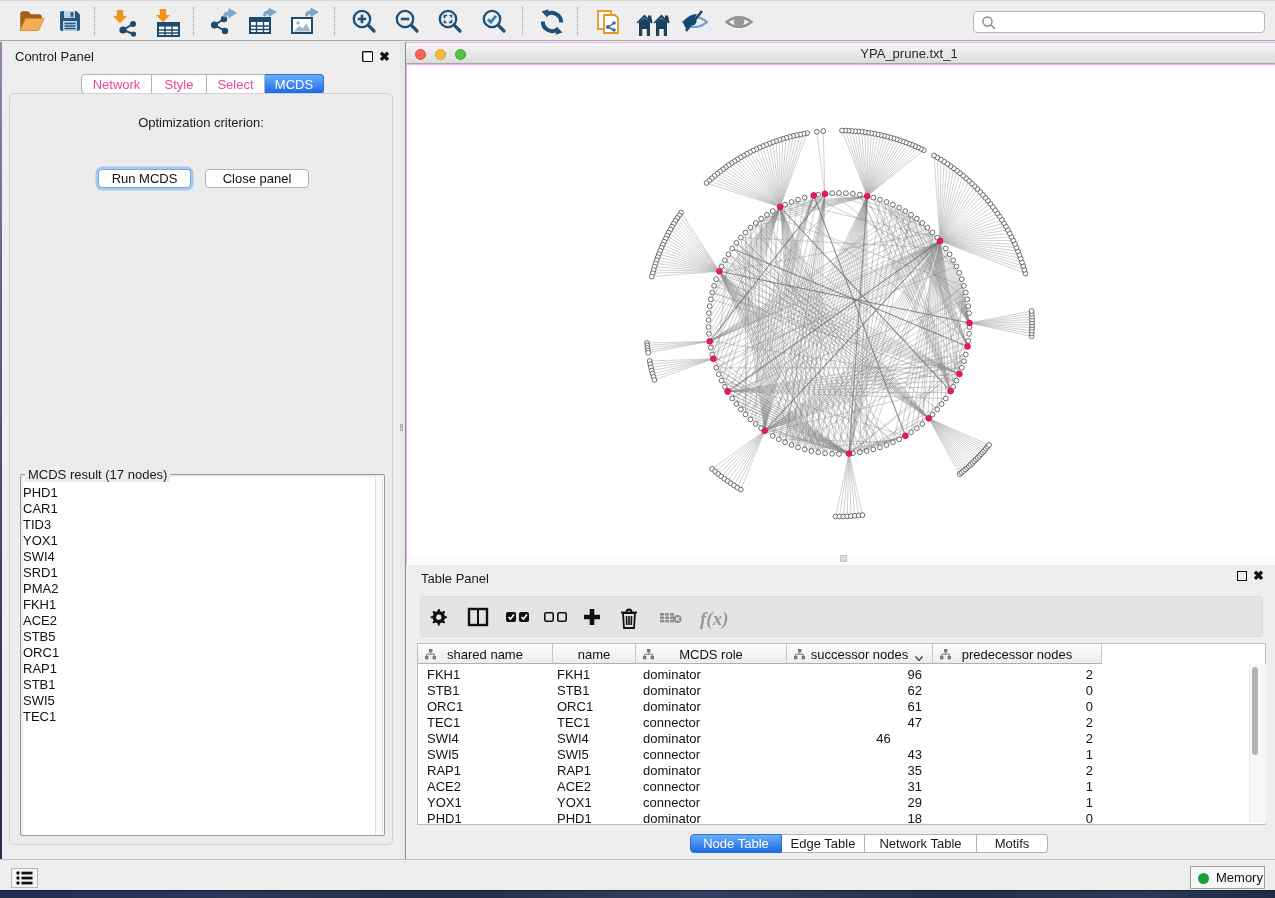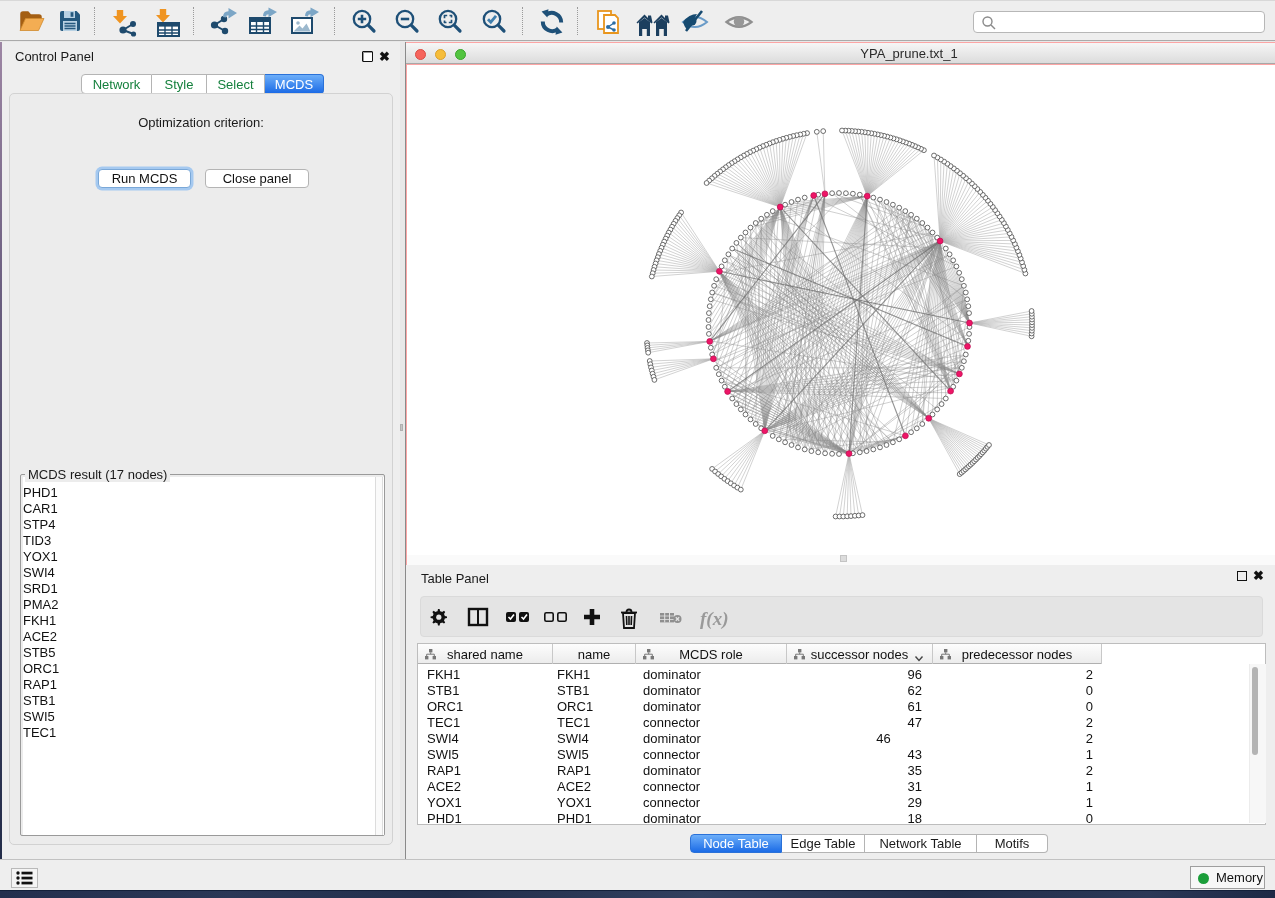--- a/index.html
+++ b/index.html
@@ -13,38 +13,38 @@
 .ticon { position:absolute; top:6px; }
 #searchbox { position:absolute; left:973px; top:10px; width:292px; height:22px; background:#ffffff; border:1px solid #b7b7b7; border-radius:4px; }
 #searchbox svg { position:absolute; left:7px; top:3px; }
 
 
 #leftpanel { left:2px; top:42px; width:398px; height:817px; background:#eeeeee; }
 #cp-title { position:absolute; left:13px; top:7px; font-size:13px; color:#1a1a1a; }
 #cp-float { position:absolute; left:360px; top:9px; width:11px; height:11px; border:1.5px solid #111; border-radius:1px; background:#fff; box-shadow:1px 1px 0 #999 inset; }
 #cp-close { position:absolute; left:377px; top:7px; font-size:13px; font-weight:bold; color:#111; }
 #tabbar { position:absolute; left:79px; top:32px; height:20px; display:flex; }
-.tab { height:20px; background:#ffffff; border:1px solid #b4b4b4; border-left:none; font-size:13px; color:#15803d; display:flex; align-items:center; justify-content:center; }
+.tab { height:20px; background:#ffffff; border:1px solid #b4b4b4; border-left:none; font-size:13px; color:#ec4899; display:flex; align-items:center; justify-content:center; }
 .tab:first-child { border-left:1px solid #b4b4b4; border-radius:4px 0 0 4px; }
 .tab.sel { background:linear-gradient(#6caef9,#1b6be6); color:#fff; border-color:#2a71d8; border-radius:0 4px 4px 0; }
 #tabcontent { position:absolute; left:7px; top:51px; width:384px; height:752px; background:#ececec; border:1px solid #d2d2d2; border-radius:5px; }
 #optlabel { position:absolute; left:0; top:73px; width:100%; text-align:center; font-size:13px; color:#1a1a1a; }
 #dropdown { position:absolute; left:43px; top:95px; width:311px; height:20px; background:#fff; border:1px solid #b4b4b4; border-radius:4px; font-size:13px; color:#111; line-height:18px; padding-left:13px; }
 #dropdown .stepper { position:absolute; right:-1px; top:-1px; width:17px; height:20px; border-radius:4px; background:linear-gradient(#6caef9,#1b6be6); }
 .btn { position:absolute; height:19px; background:#fff; border:1px solid #b4b4b4; border-radius:4px; font-size:13px; color:#111; text-align:center; line-height:17px; }
 #runbtn { left:96px; top:127px; width:93px; box-shadow:0 0 0 2.5px #a5c9f0; border-color:#7aa8d8; }
 #closebtn { left:203px; top:127px; width:104px; }
 #fieldset { position:absolute; left:18px; top:432px; width:365px; height:362px; border:1px solid #9a9a9a; border-radius:2px;padding-left:27px; }
 #fieldset .legend { position:absolute; left:4px; top:-8px; background:#ececec; padding:0 3px; font-size:13px; color:#1a1a1a; z-index:3; }
 #mcdslist { position:absolute; left:2px; top:2px; width:361px; height:358px; background:#fff; overflow:hidden; padding-top:8px; }
 #mcdslist .item { font-size:13px; color:#111; height:16px; line-height:16px; padding-left:0px; }
 #mcdslist .sb { position:absolute; right:1px; top:0; width:8px; height:358px; background:#fafafa; border-left:1px solid #dcdcdc; border-right:1px solid #dcdcdc; }
 
 
-#netwin { left:405px; top:42px; width:870px; height:523px; background:#fca5a5; border-left:1px solid #8a8a8a; }
+#netwin { left:405px; top:42px; width:870px; height:523px; background:#f0abfc; border-left:1px solid #8a8a8a; }
 #nettitle { position:absolute; left:0; top:1px; width:870px; height:21px; background:linear-gradient(#f6f6f6,#dcdcdc); border-bottom:1px solid #a8a8a8; }
 #nettitle .t { position:absolute; left:0; top:3px; width:1006px; text-align:center; font-size:13px; color:#2a2a2a; }
 .light { position:absolute; top:6px; width:11px; height:11px; border-radius:50%; }
 #netcanvas { position:absolute; left:1px; top:23px; width:869px; height:490px; background:#fff; }
 #nethsb { position:absolute; left:1px; top:513px; width:869px; height:10px; background:#fafafa; }
 #nethsb .thumb { position:absolute; left:433px; top:0px; width:7px; height:7px; background:#dcdcdc; border:1px solid #c4c4c4; }
 
 
 #tablepanel { left:405px; top:565px; width:870px; height:294px; background:#eeeeee; border-left:1px solid #8a8a8a; }
 #tp-title { position:absolute; left:15px; top:6px; font-size:13px; color:#1a1a1a; }
@@ -199,21 +199,20 @@
   </div>
   <div id="tabcontent"></div>
   <div id="optlabel">Optimization criterion:</div>
   <div class="btn" id="runbtn">Run MCDS</div>
   <div class="btn" id="closebtn">Close panel</div>
   <div id="fieldset">
     <div class="legend">MCDS result (17 nodes)</div>
     <div id="mcdslist">
         <div class="item">PHD1</div>
         <div class="item">CAR1</div>
-        <div class="item">STP4</div>
         <div class="item">TID3</div>
         <div class="item">YOX1</div>
         <div class="item">SWI4</div>
         <div class="item">SRD1</div>
         <div class="item">PMA2</div>
         <div class="item">FKH1</div>
         <div class="item">ACE2</div>
         <div class="item">STB5</div>
         <div class="item">ORC1</div>
         <div class="item">RAP1</div>

